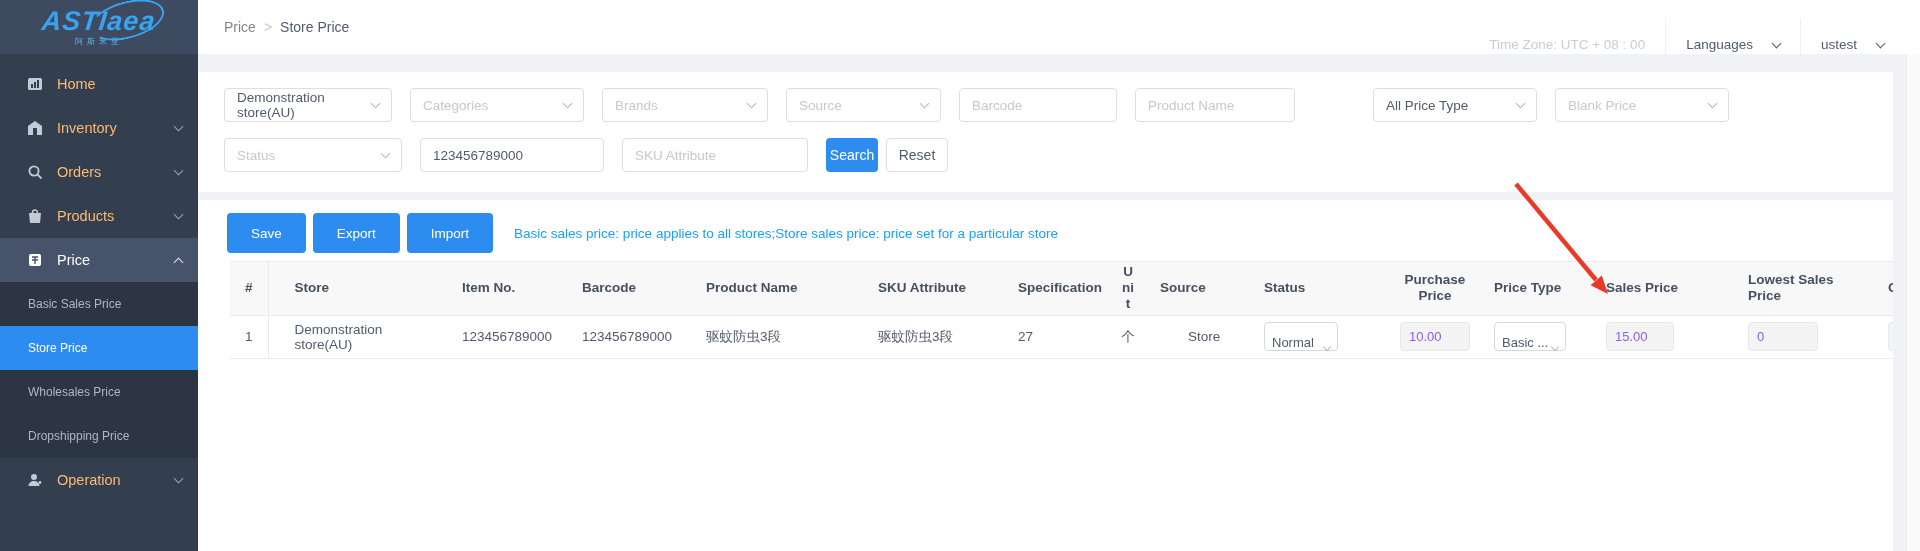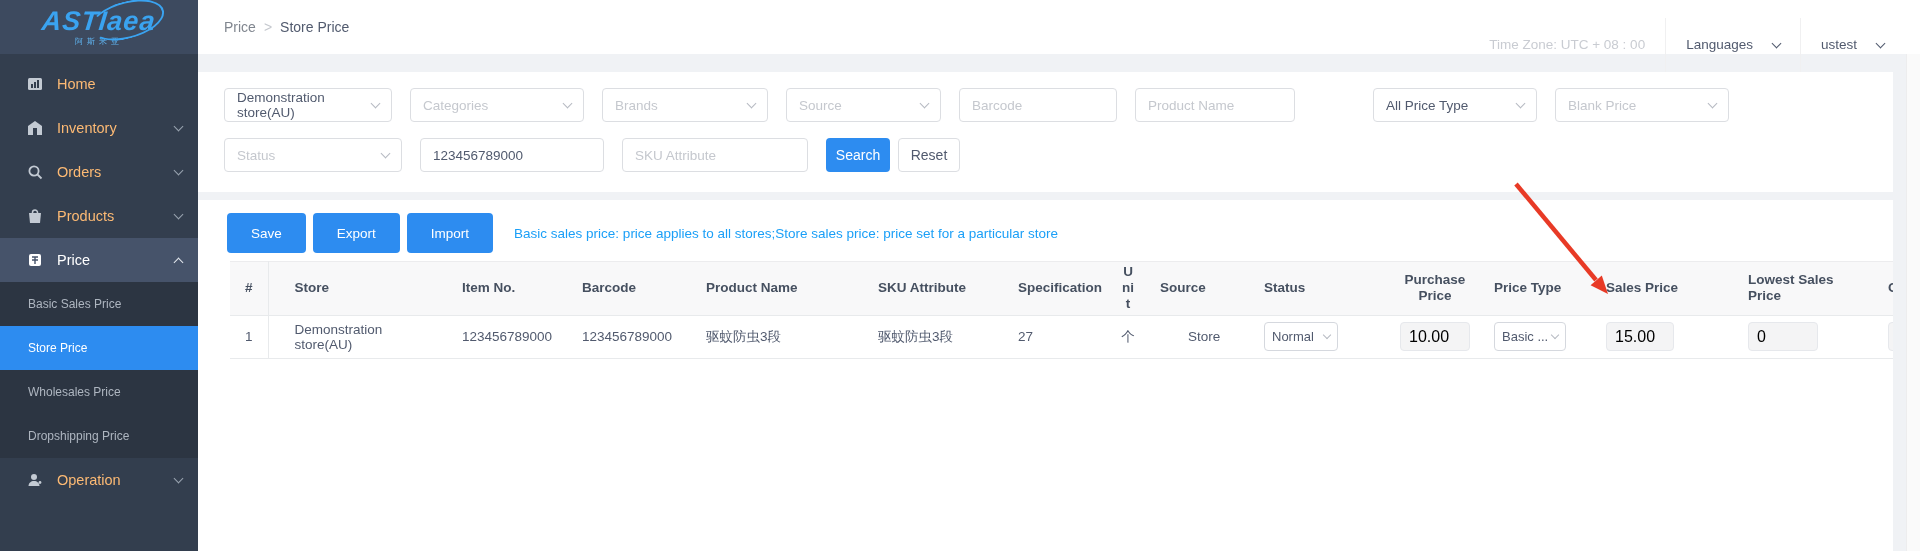--- a/index.html
+++ b/index.html
@@ -56,23 +56,23 @@
   .hint { margin-left:14px; font-size:13.5px; color:#1a9ff7; }
   
   .table-wrap { position:absolute; left:36px; top:61px; width:1663px; height:290px; overflow:hidden; }
   table { border-collapse:collapse; table-layout:fixed; width:1736px; font-size:13.5px; }
   thead th { background:#f8f8f9; height:36px; font-weight:bold; color:#465060; text-align:left; padding:2px 12px; border-top:1px solid #ececee; border-bottom:1px solid #e8eaec; line-height:1.2; }
   tbody td { height:43px; color:#515a6e; padding:0 12px; border-bottom:1px solid #e8eaec; background:#fff; }
   th.c, td.c { text-align:center; }
   th.firstcol, td.firstcol { border-right:1px solid #e8eaec; }
   th.wrap { word-break:break-all; }
   td.store-cell, th.store-h { padding-left:26px; }
-  .mini-sel { width:74px; height:29px; border:1px solid #d5d8de; border-radius:4px; background:#fff; display:inline-flex; align-items:center; justify-content:space-between; padding:0 7px; font-size:13px; color:#515a6e; cursor:pointer; }
+  .mini-sel { width:74px; height:29px; border:1px solid #d5d8de; border-radius:4px; background:#fff; display:inline-flex; align-items:flex-end; justify-content:space-between; padding:0 7px; font-size:13px; color:#515a6e; cursor:pointer; }
   .mini-sel .chev { border-color:#b6bac2; width:6px; height:6px; }
-  .dis-inp { width:70px; height:29px; border:1px solid #e6e8ec; border-radius:4px; background:#f4f4f5; color:#000000; font-size:16px; padding:0 8px; font-family:inherit; }
+  .dis-inp { width:70px; height:29px; border:1px solid #e6e8ec; border-radius:4px; background:#f4f4f5; color:#8b5cf6; font-size:13px; padding:0 8px; font-family:inherit; }
   
   .arrow-annot { position:absolute; left:1480px; top:168px; width:170px; height:150px; z-index:9; pointer-events:none; }
   .scrollbar-strip { position:absolute; right:0; top:54px; width:14px; height:497px; background:#fafafa; border-left:1px solid #ededee; z-index:6; }
 </style>
 </head>
 <body>
 
 <div class="sidebar">
   <div class="logo-band">
     <div class="logo-text">
@@ -218,21 +218,21 @@
       <span class="chev"></span>
     </div>
   </div>
   <div class="filter-row r2">
     <div class="sel" style="width:178px">
       <span class="ph">Status</span>
       <span class="chev"></span>
     </div>
     <input class="inp" style="width: 184px;" value="123456789000">
     <input class="inp" style="width: 186px;" placeholder="SKU Attribute">
-    <button class="btn btn-primary" style="width:64px">Search</button>
+    <button class="btn btn-primary" style="width:52px">Search</button>
     <button class="btn btn-plain" style="width:62px; margin-left:-10px">Reset</button>
   </div>
 </div>
 
 <div class="content-panel">
   <div class="actions">
     <button class="act-btn">Save</button>
     <button class="act-btn">Export</button>
     <button class="act-btn">Import</button>
     <span class="hint">Basic sales price: price applies to all stores;Store sales price: price set for a particular store</span>

